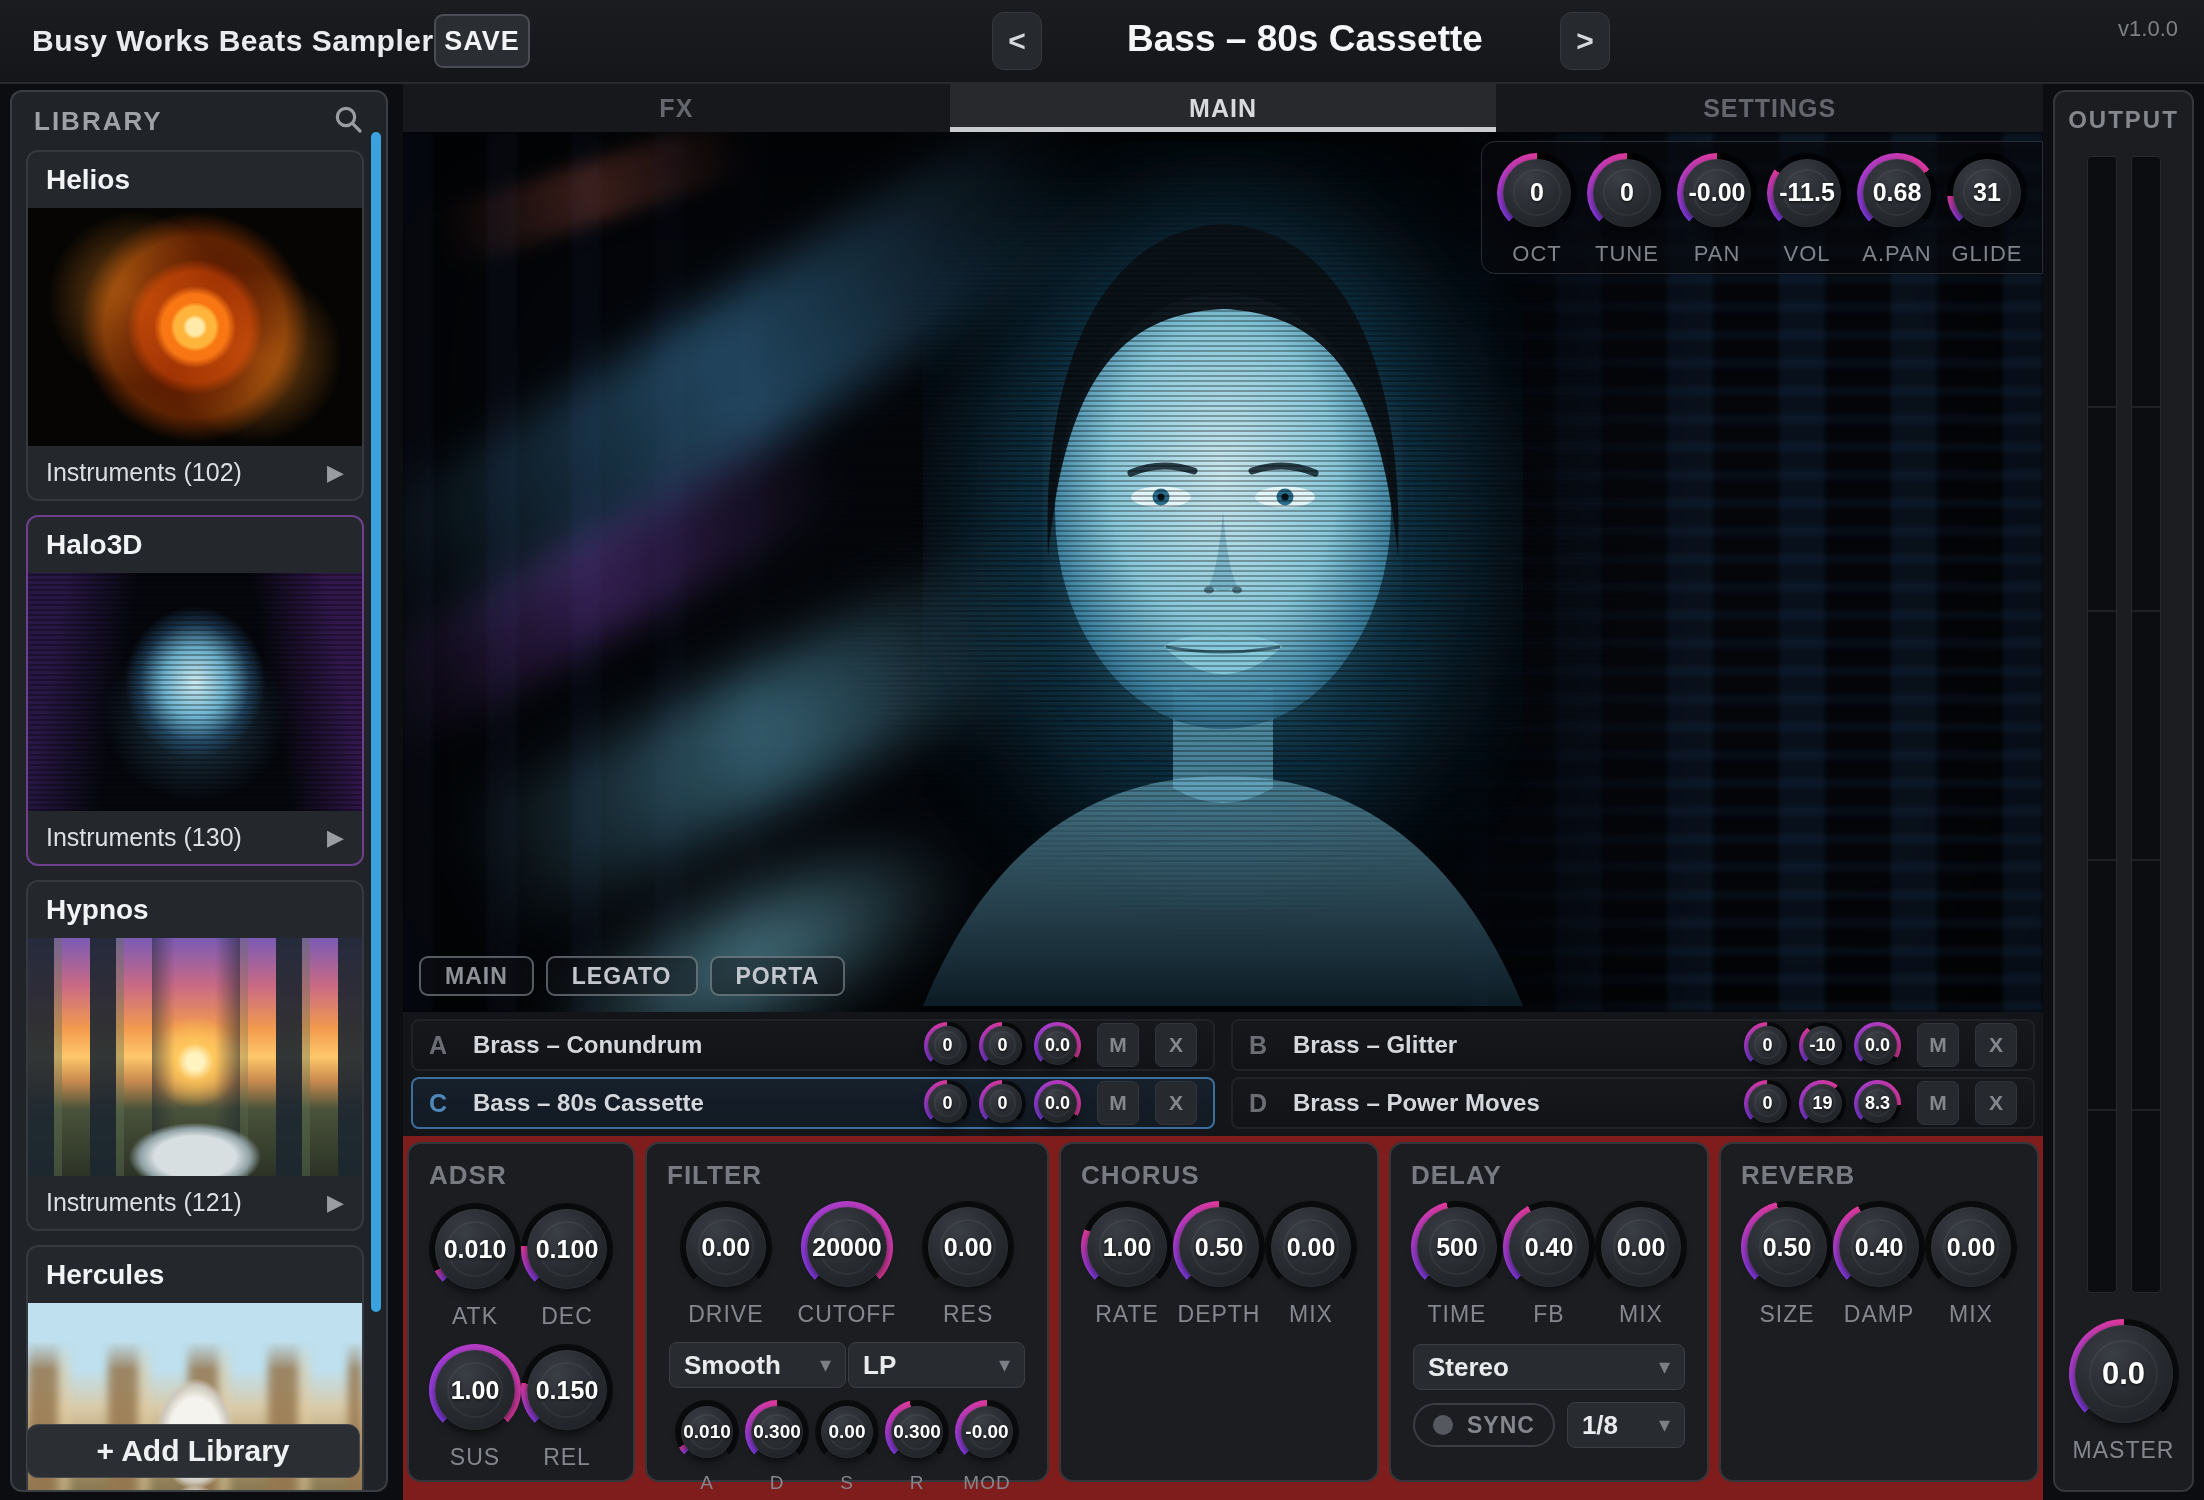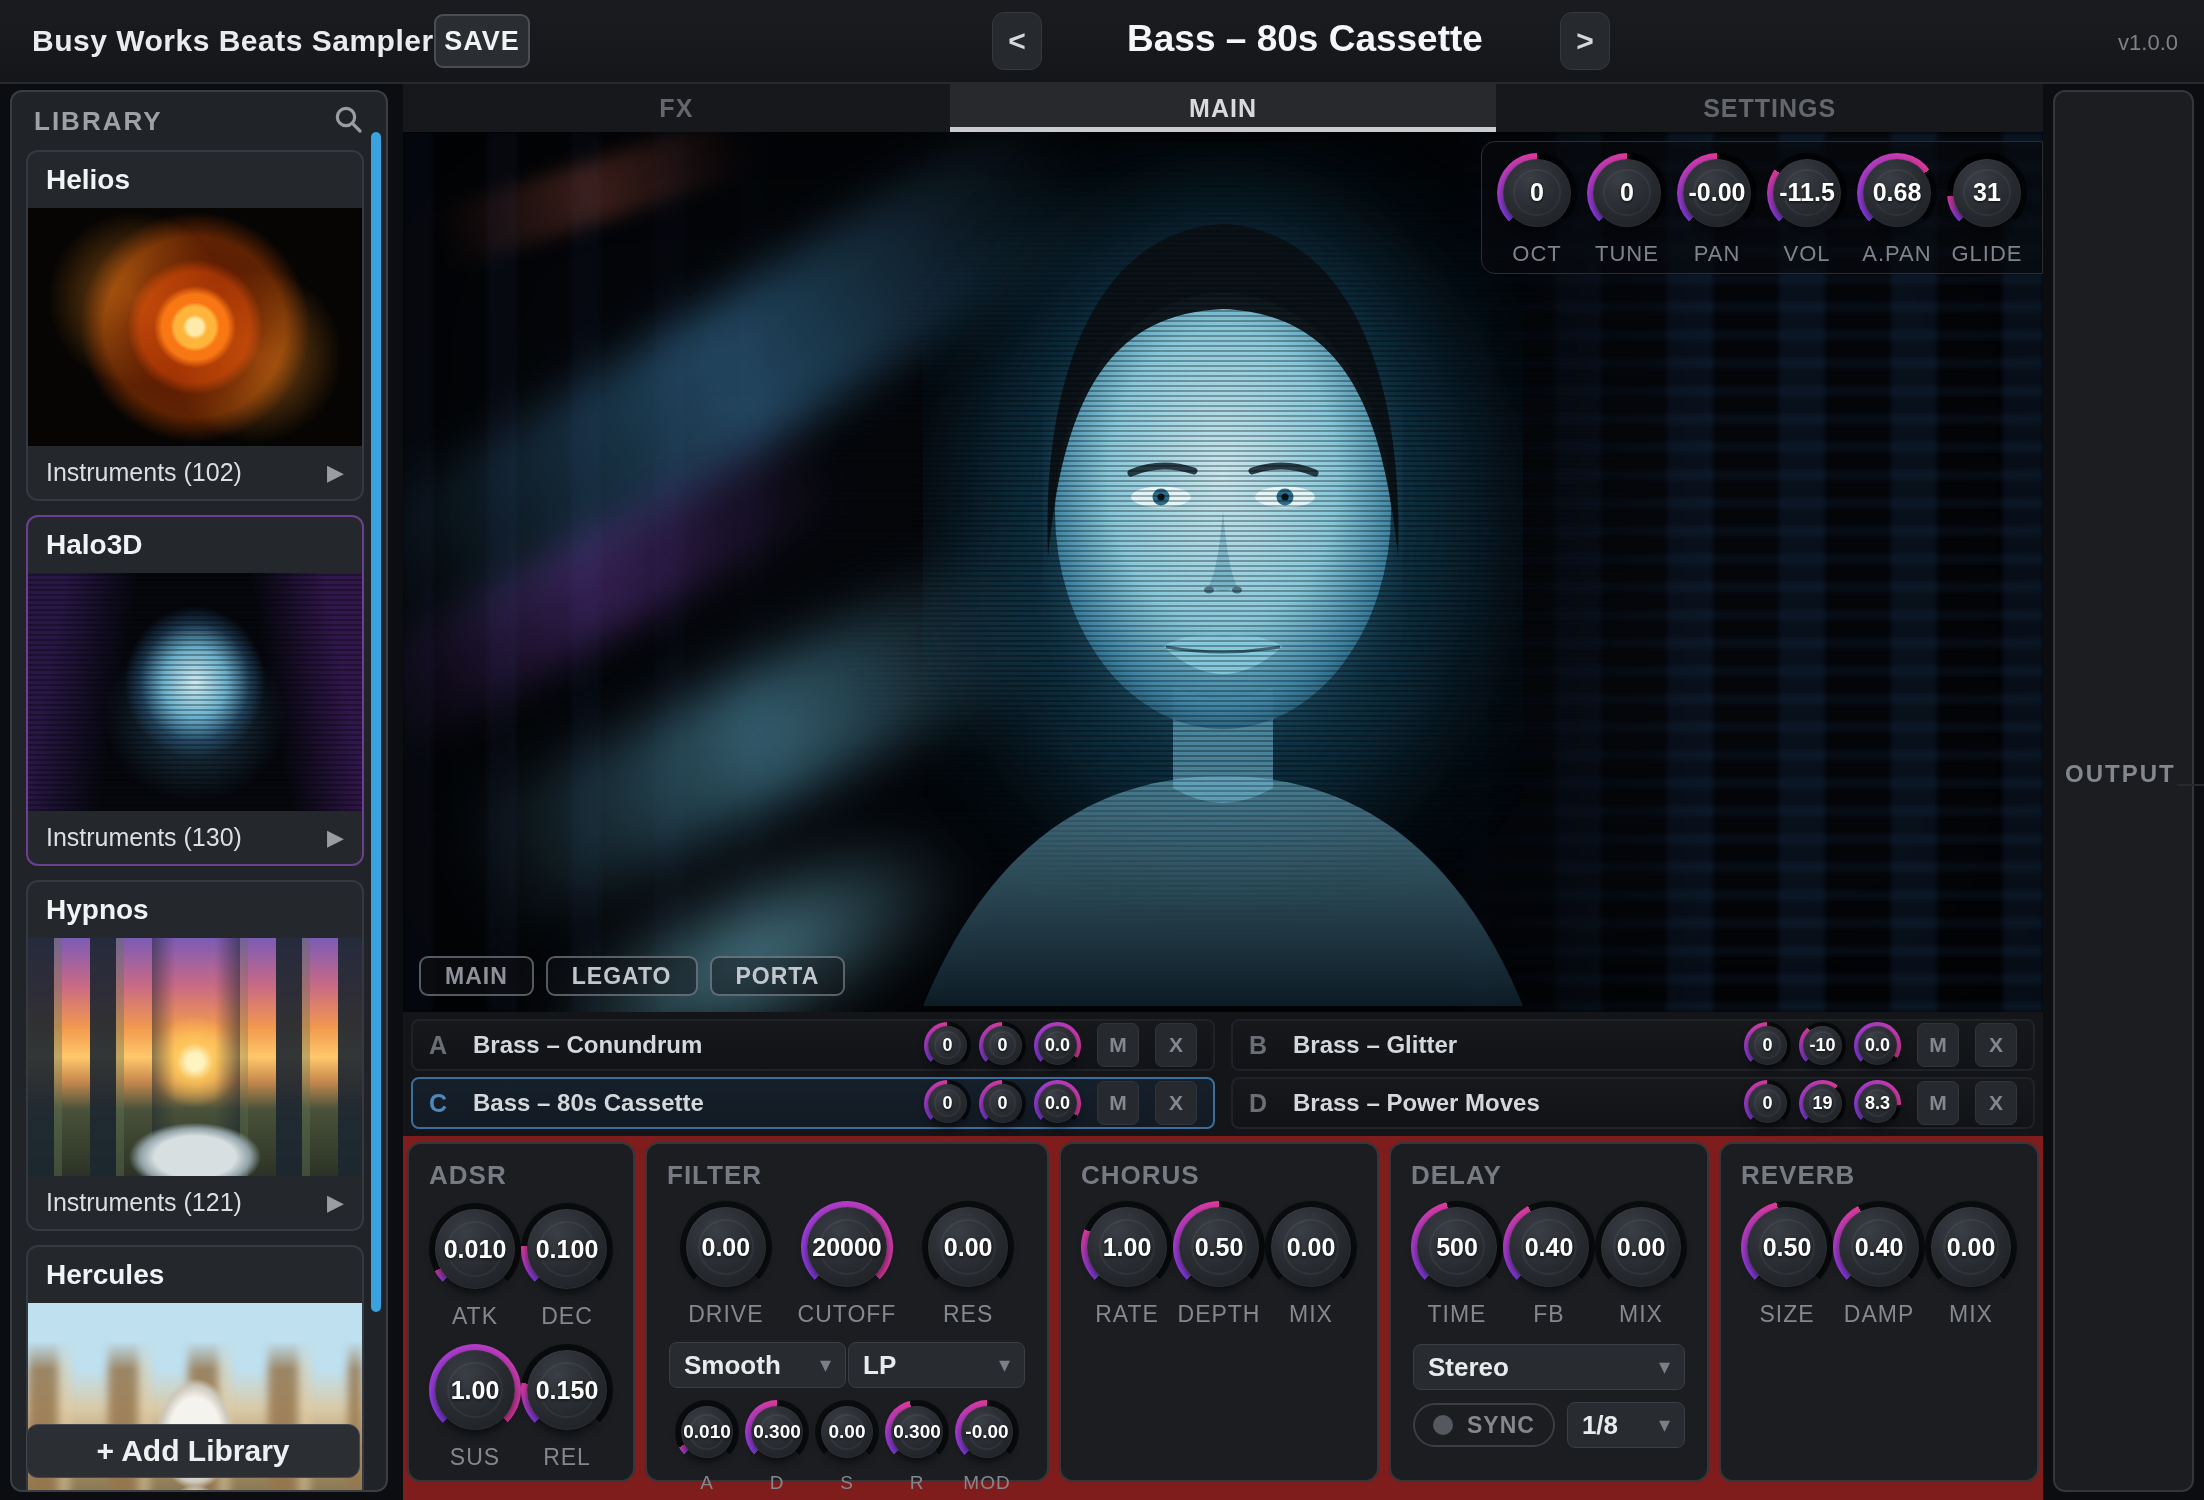--- a/index.html
+++ b/index.html
@@ -13,21 +13,21 @@
   .app-title{position:absolute;left:32px;top:24px;font-size:30px;font-weight:700;color:#e9ebee;letter-spacing:.5px;}
   .save-btn{position:absolute;left:434px;top:14px;width:96px;height:54px;border-radius:9px;
     background:#2a2d31;border:2px solid #4a4e54;display:flex;align-items:center;justify-content:center;
     font-size:27px;font-weight:700;color:#f2f3f5;letter-spacing:1px;}
   .nav-btn{position:absolute;top:12px;width:50px;height:58px;border-radius:12px;background:#26292d;
     border:1px solid #35383d;display:flex;align-items:center;justify-content:center;
     font-size:30px;font-weight:700;color:#d6d9dc;}
   .nav-prev{left:992px;} .nav-next{left:1560px;}
   .preset-title{position:absolute;left:1060px;top:18px;width:490px;text-align:center;
     font-size:37px;font-weight:700;color:#f4f6f8;}
-  .version{position:absolute;right:26px;top:30px;font-size:22px;color:#7d8186;}
+  .version{position:absolute;right:26px;top:16px;font-size:22px;color:#7d8186;}
 
   
   .sidebar{position:absolute;left:10px;top:90px;width:378px;height:1402px;background:#202327;
     border:2px solid #3a3d42;border-radius:12px;overflow:hidden;}
   .lib-head{height:58px;display:flex;align-items:center;justify-content:space-between;padding:0 22px;}
   .lib-title{font-size:26px;font-weight:700;color:#9ea1a6;letter-spacing:2px;}
   .cards{position:absolute;left:0;top:58px;right:22px;bottom:0;padding:0 0 0 14px;overflow:hidden;}
   .card{background:#24272c;border:2px solid #36393f;border-radius:12px;margin-bottom:14px;overflow:hidden;}
   .card.sel{border-color:#6d3f8f;}
   .card-title{font-size:28px;font-weight:700;color:#f1f3f5;padding:12px 18px;}
@@ -171,21 +171,21 @@
   .kv{position:absolute;inset:0;display:flex;align-items:center;justify-content:center;
     color:#fff;font-weight:700;text-shadow:0 1px 3px rgba(0,0,0,.8);}
   .kwrap.lg .kv{font-size:25px;} .kwrap.xl .kv{font-size:31px;} .kwrap.md .kv{font-size:25px;}
   .kwrap.sm .kv{font-size:19px;} .kwrap.xs .kv{font-size:18px;}
   .klabel{color:#84888e;font-size:23px;font-weight:400;letter-spacing:1px;}
   .kwrap.sm .klabel{font-size:19px;}
   .kwrap.lg .klabel{font-size:22px;color:#7f838a;}
 
   
   .output{position:absolute;left:2053px;top:90px;width:141px;height:1402px;background:#1b1d21;
-    border:2px solid #33363b;border-radius:12px;display:flex;flex-direction:row;align-items:center;
+    border:2px solid #33363b;border-radius:12px;display:flex;flex-direction:column;align-items:center;
     padding:14px 10px 26px;}
   .out-title{font-size:24px;font-weight:700;color:#84878c;letter-spacing:2px;margin-bottom:22px;}
   .meters{flex:1;display:flex;gap:14px;}
   .meter{width:30px;border-radius:4px;background:
       linear-gradient(#1e2126,#1e2126) 0 22%/100% 2px no-repeat,
       linear-gradient(#1e2126,#1e2126) 0 40%/100% 2px no-repeat,
       linear-gradient(#1e2126,#1e2126) 0 62%/100% 2px no-repeat,
       linear-gradient(#1e2126,#1e2126) 0 84%/100% 2px no-repeat,#0b0d10;
     border:1px solid #25282c;}
   .master-wrap{margin-top:26px;}

